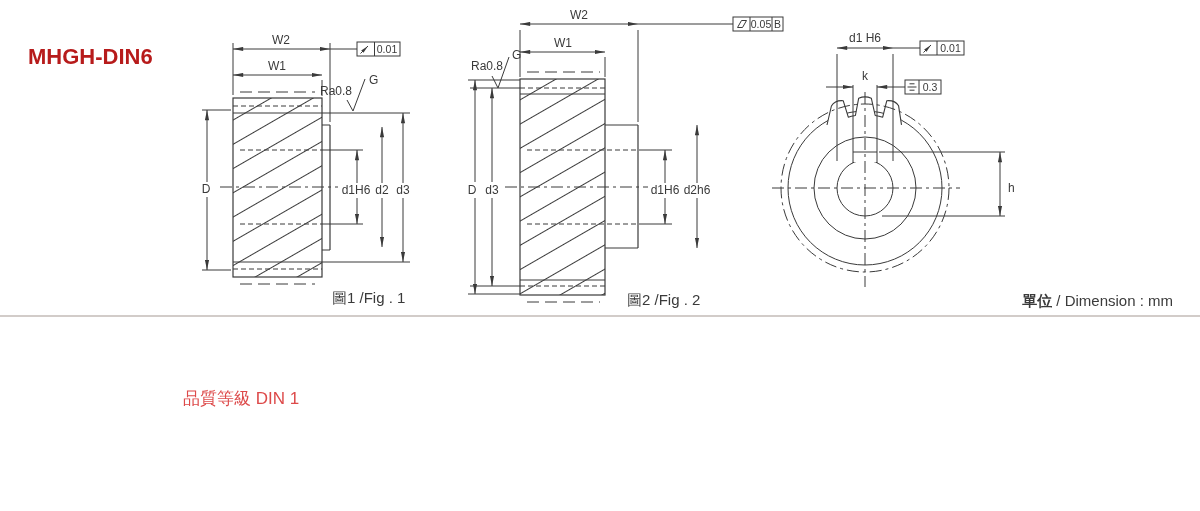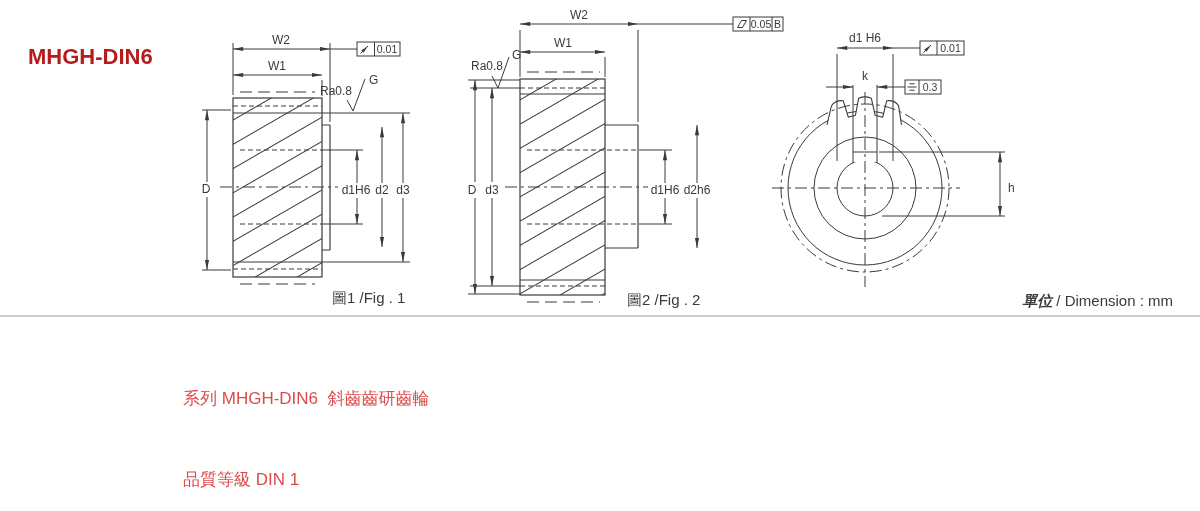--- a/index.html
+++ b/index.html
@@ -2,21 +2,21 @@
 <html><head>
 <meta charset="utf-8">
 <style>
   html,body{margin:0;padding:0;background:#ffffff;}
   body{width:1200px;height:511px;position:relative;overflow:hidden;
        font-family:"Liberation Sans",sans-serif;}
   .page-title{position:absolute;left:28px;top:44px;font-size:22px;font-weight:bold;
        color:#b71b1b;letter-spacing:0px;}
   .drawing-svg{position:absolute;left:0;top:0;}
   .unit-label{position:absolute;top:292px;right:27px;font-size:15px;color:#3b3b3b;}
-  .unit-label .zh{font-weight:bold;font-style:italic;}
+  .unit-label .zh{font-weight:bold;}
   .divider{position:absolute;left:0;top:315px;width:1200px;height:2px;background:#d2ccc9;}
   .info-block{position:absolute;top:331px;}
   .info-zh{left:183px;}
   .info-en{left:617px;}
   .info-head{color:#dd4a4a;font-size:17px;line-height:27px;white-space:pre;}
   svg .ln{stroke:#3a3a3a;stroke-width:1;fill:none;}
   svg .ln2{stroke:#3a3a3a;stroke-width:1.2;fill:none;}
   svg .dim{font-family:"Liberation Sans",sans-serif;font-size:12px;fill:#3a3a3a;}
   svg .sm{font-family:"Liberation Sans",sans-serif;font-size:10.5px;fill:#3a3a3a;}
   svg .cap{font-family:"Liberation Sans",sans-serif;font-size:15px;fill:#3a3a3a;}
@@ -193,21 +193,20 @@
     </g>
   </g>
 </svg>
 
 <div class="unit-label"><span class="zh">單位</span><span> / Dimension : mm</span></div>
 
 <div class="divider"></div>
 
 <div class="info-block info-zh">
   <div class="info-head">
-    <div>系列 MHGH-DIN6  斜齒齒研齒輪</div>
     <div>品質等級 DIN 1</div>
   </div>
 
 </div>
 
 <div class="info-block info-en">
   <div class="info-head">
   </div>
 
 </div>

